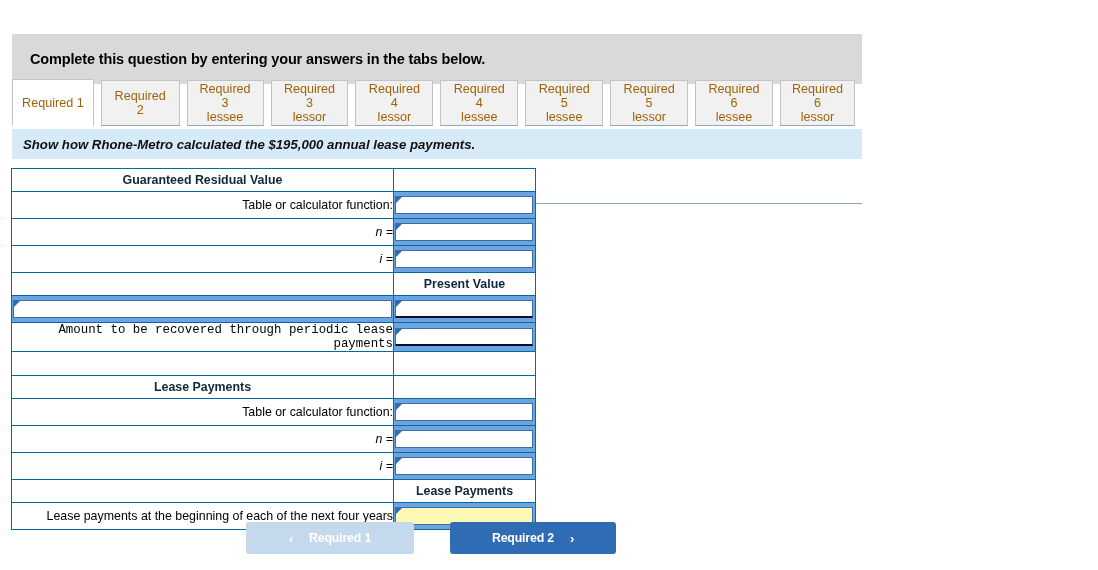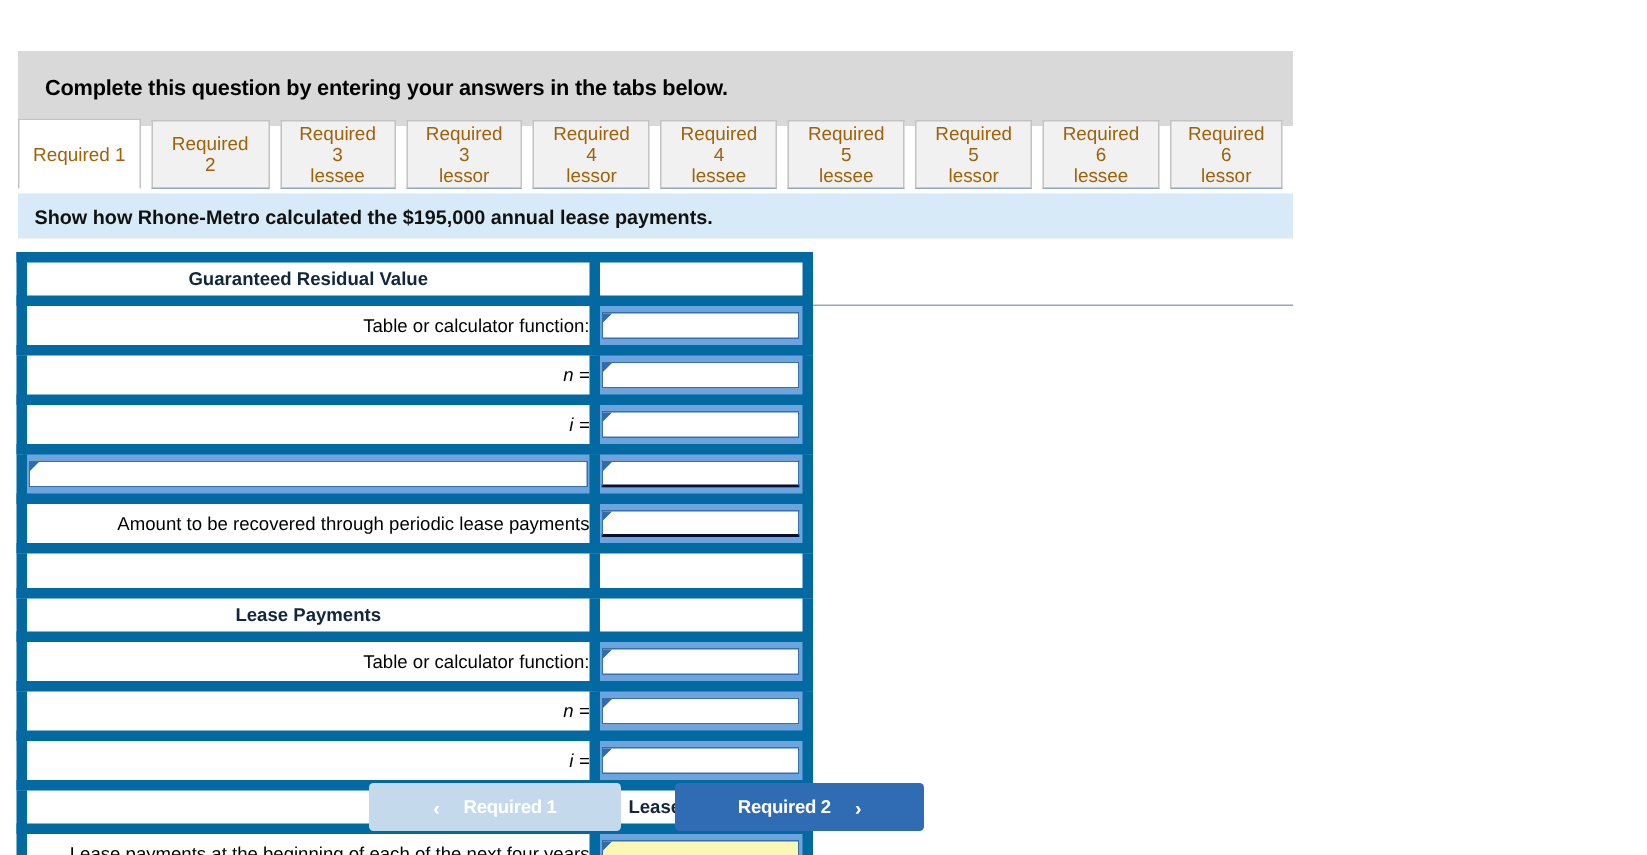--- a/index.html
+++ b/index.html
@@ -95,33 +95,34 @@
     background: #d7eaf7;
     display: flex;
     align-items: center;
     box-sizing: border-box;
   }
   .qbar-text {
     font-size: 13.2px;
     font-weight: bold;
     color: #111;
     padding-left: 11px;
+    font-style: italic;
   }
 
   
   .sheet {
     position: absolute;
     left: 11px;
     top: 168px;
     width: 524px;
     border-collapse: collapse;
     table-layout: fixed;
   }
   .sheet td {
-    border: 7px solid #0369a1;
+    border: 1px solid #0369a1;
     padding: 0;
     height: 22px;
     font-size: 12.4px;
     vertical-align: middle;
     background: #ffffff;
   }
   .col-label { width: 382px; }
   .col-value { width: 142px; }
 
   .hdr {
@@ -130,21 +131,21 @@
     text-align: center;
     color: #12263c;
     font-size: 12.7px;
   }
   .hdr-blank { background: #6ba4de; }
 
   .lbl {
     padding-left: 5px;
     text-align: right;
   }
-  .lbl-indent { padding-left: 22px; }
+  .lbl-indent { padding-left: 22px; font-family: Liberation Mono, monospace; }
   .lbl-right {
     text-align: right;
     padding-right: 5px;
     font-style: italic;
     font-size: 13px;
   }
 
   
   td.cellfield {
     background: #6ba4de;
@@ -271,20 +272,24 @@
         <div class="field"></div>
       </td>
     </tr>
     <tr>
       <td class="lbl-right">i =</td>
       <td class="cellfield">
         <div class="field"></div>
       </td>
     </tr>
     <tr>
+      <td class="hdr-blank"></td>
+      <td class="hdr">Present Value</td>
+    </tr>
+    <tr>
       <td class="widefield">
         <div class="field"></div>
       </td>
       <td class="cellfield">
         <div class="field botline"></div>
       </td>
     </tr>
     <tr>
       <td class="lbl lbl-indent">Amount to be recovered through periodic lease payments</td>
       <td class="cellfield">

